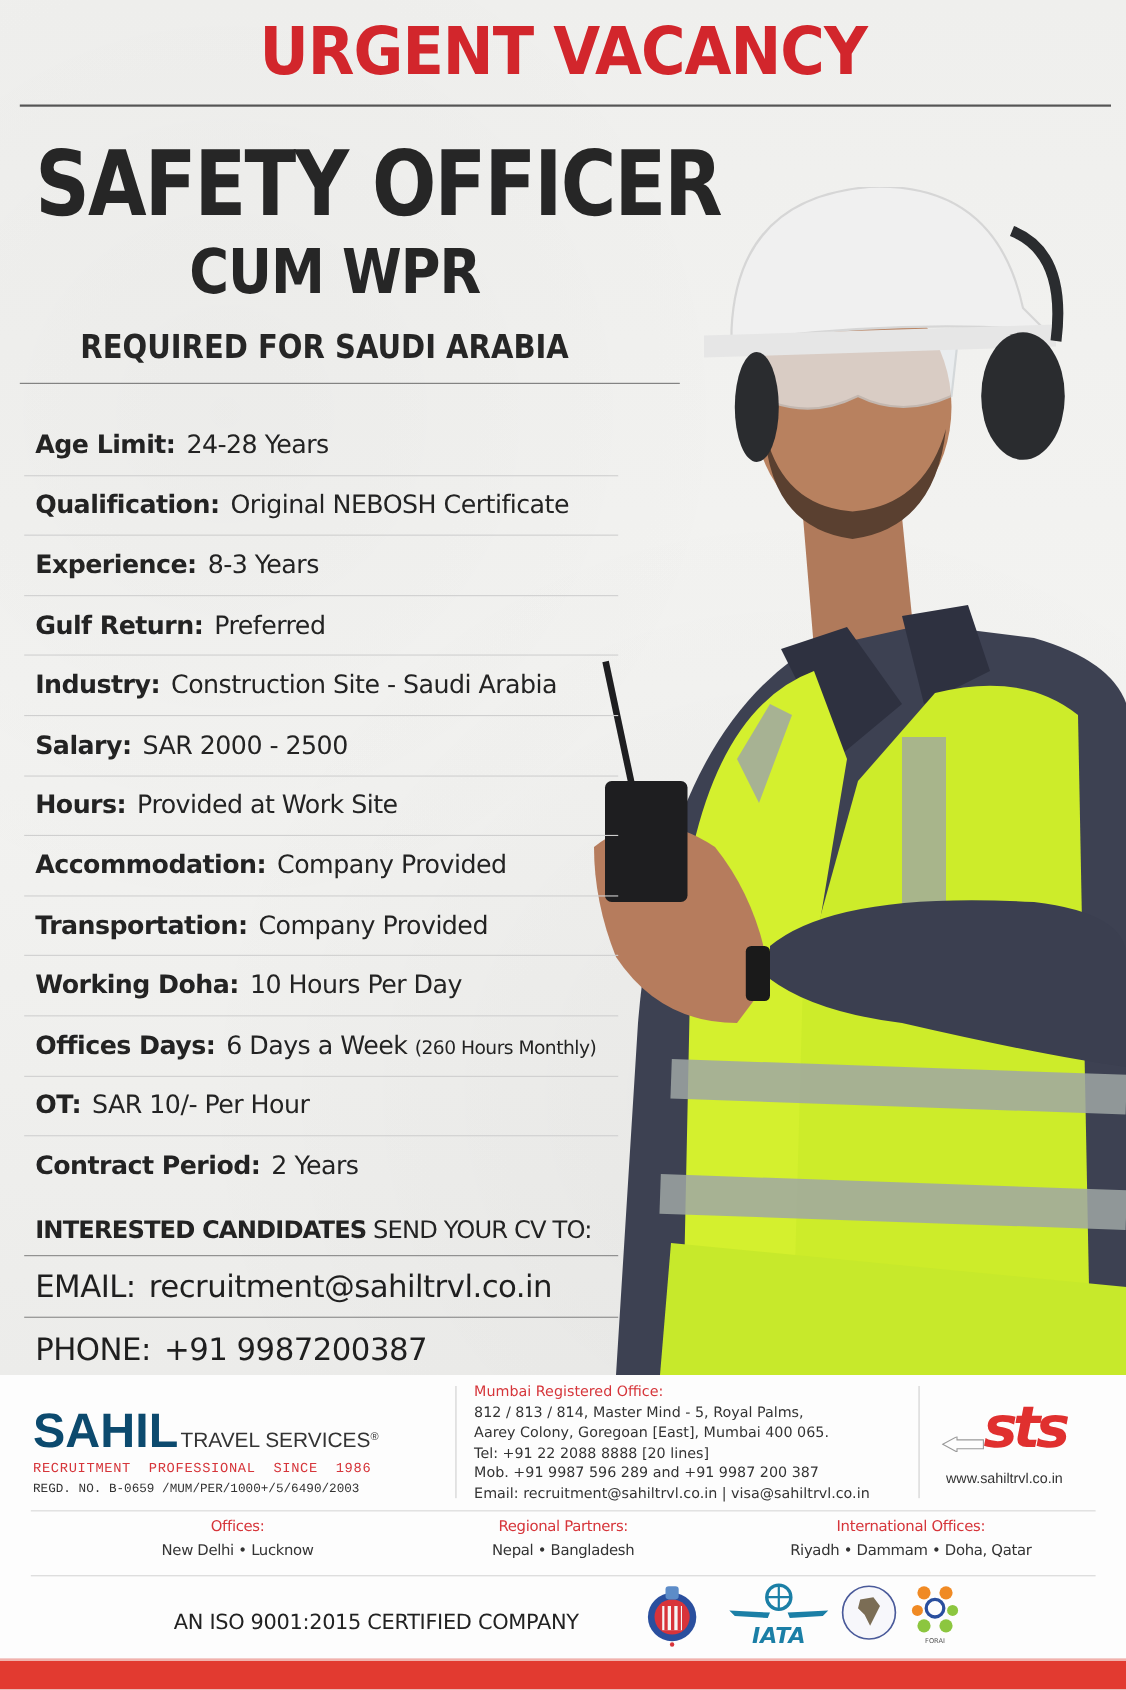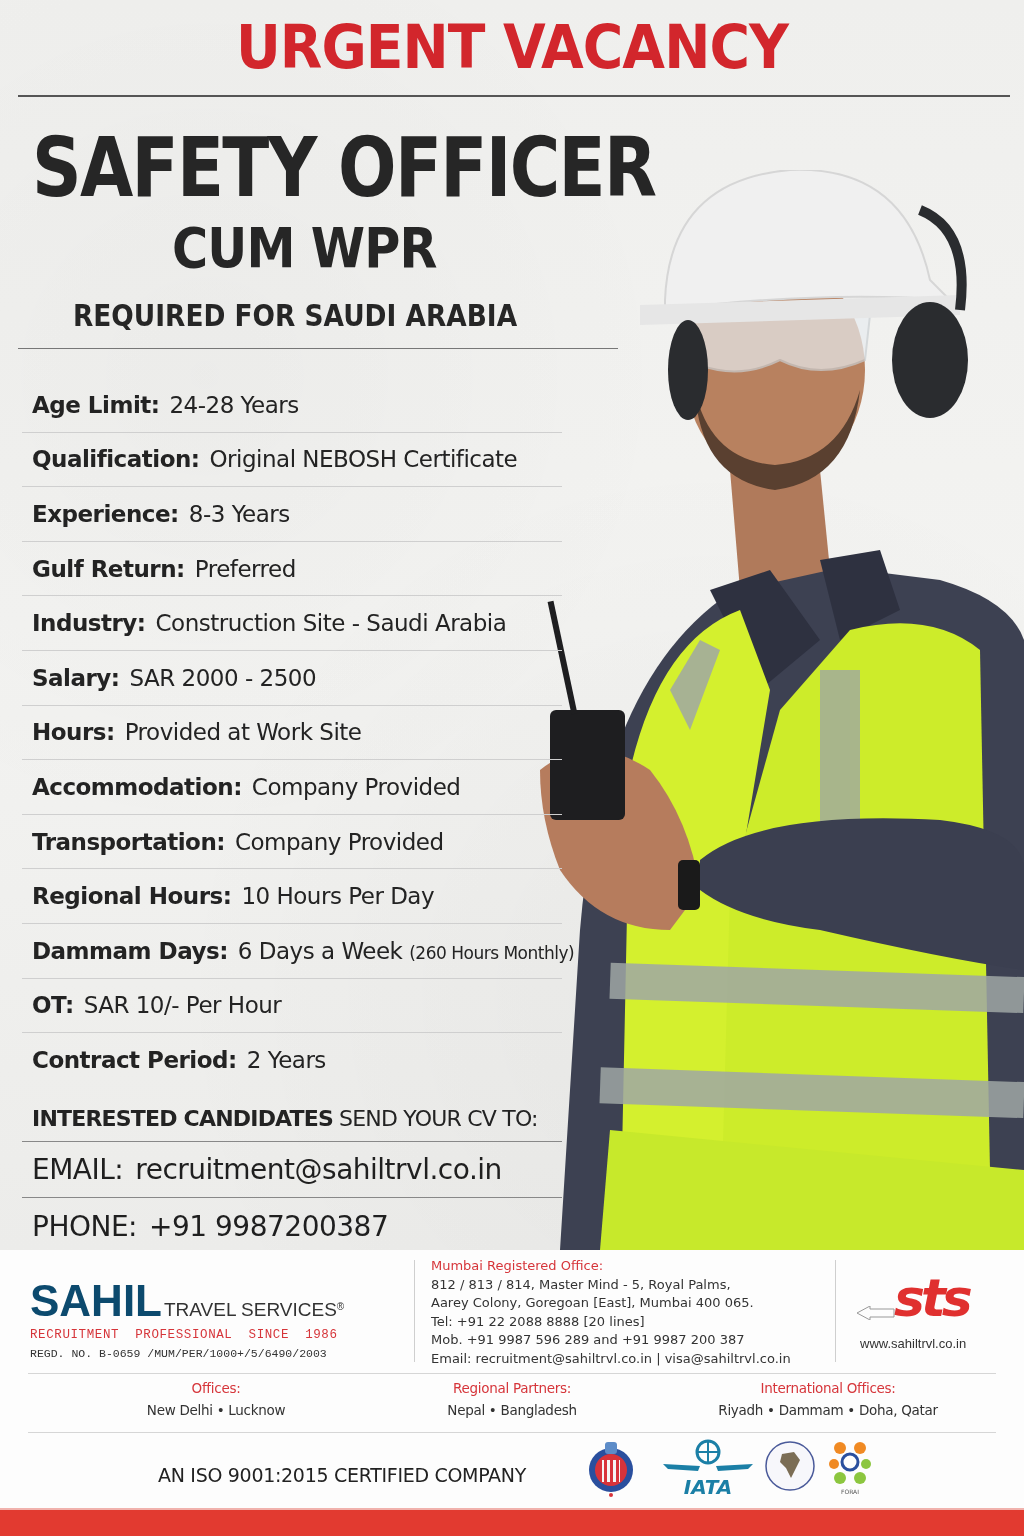--- a/index.html
+++ b/index.html
@@ -184,25 +184,25 @@
     </div>
     <div class="detail-row">
       <span class="lbl">Accommodation:</span>
       <span class="val">Company Provided</span>
     </div>
     <div class="detail-row">
       <span class="lbl">Transportation:</span>
       <span class="val">Company Provided</span>
     </div>
     <div class="detail-row">
-      <span class="lbl">Regional Hours:</span>
+      <span class="lbl">Working Doha:</span>
       <span class="val">10 Hours Per Day</span>
     </div>
     <div class="detail-row">
-      <span class="lbl">Dammam Days:</span>
+      <span class="lbl">Offices Days:</span>
       <span class="val"><span>6 Days a Week</span> <small>(260 Hours Monthly)</small></span>
     </div>
     <div class="detail-row">
       <span class="lbl">OT:</span>
       <span class="val">SAR 10/- Per Hour</span>
     </div>
     <div class="detail-row last">
       <span class="lbl">Contract Period:</span>
       <span class="val">2 Years</span>
     </div>

